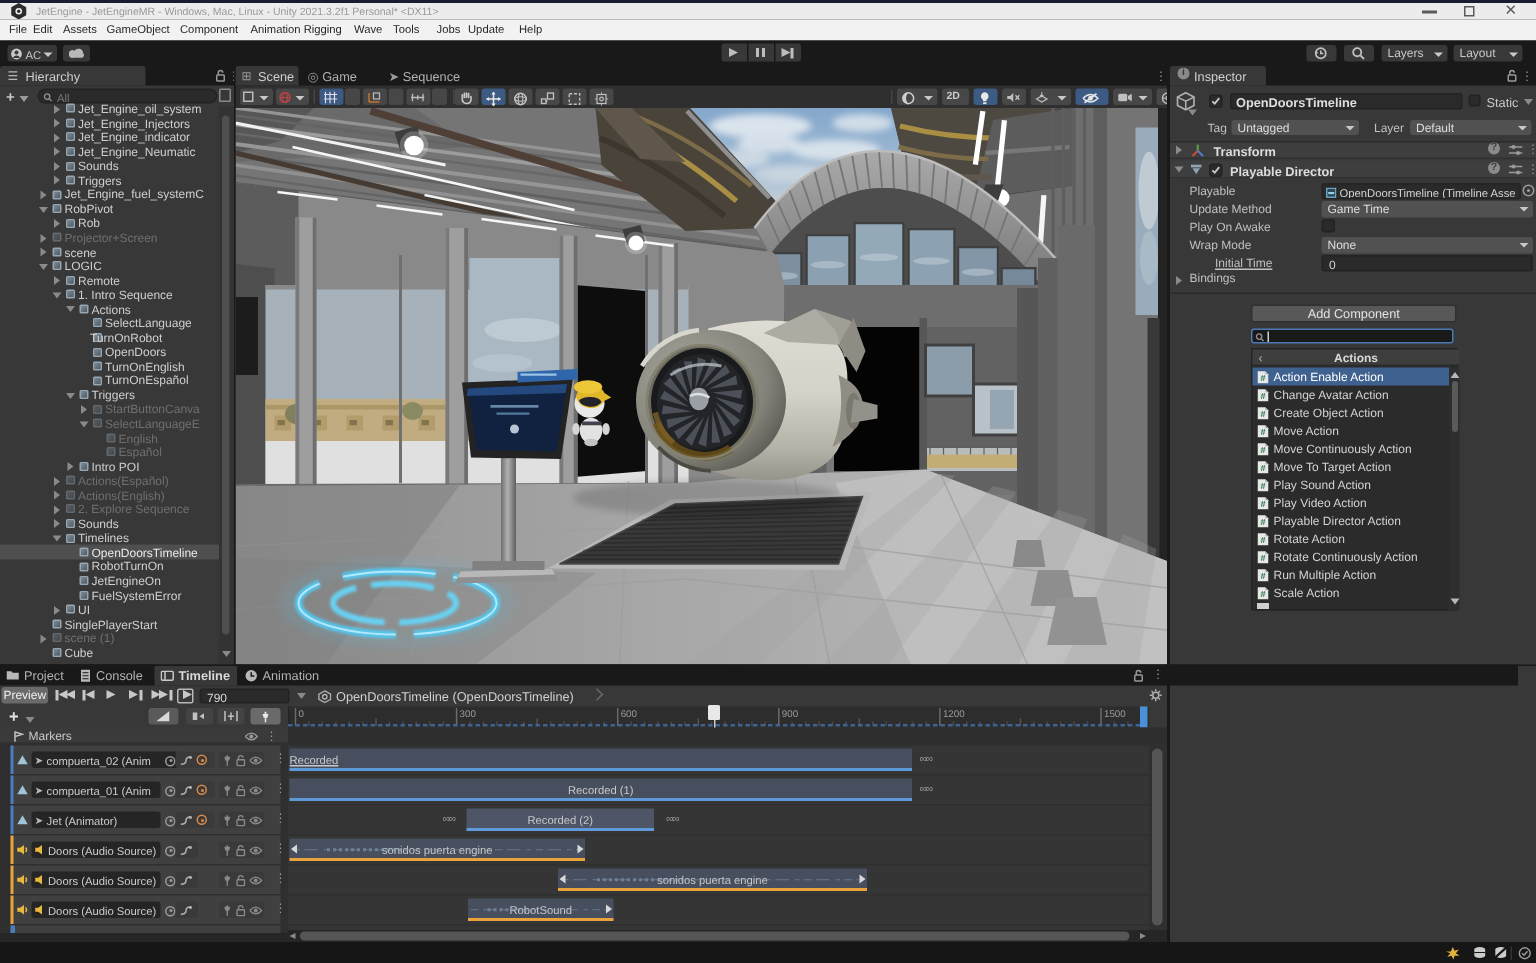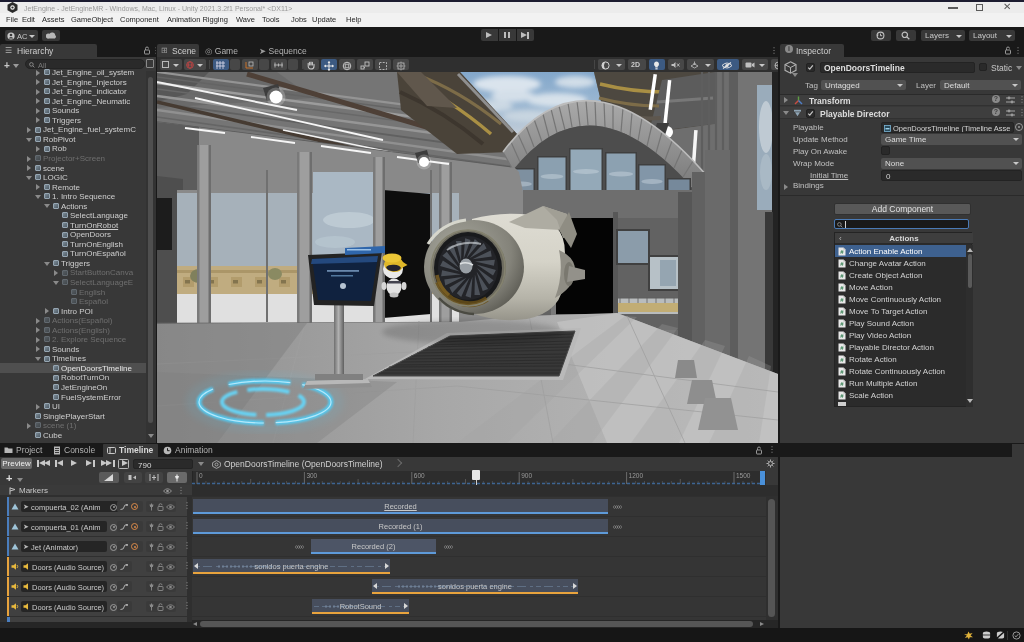--- a/index.html
+++ b/index.html
@@ -170,21 +170,21 @@
     <div class="ab" style="left:52px;top:125.6px;font-size:8px;color:#cfcfcf;white-space:nowrap;">Remote</div>
     <div class="ab arrD" style="left:35px;top:137.7px;"></div>
     <div class="ab cube" style="left:44px;top:136.3px;"></div>
     <div class="ab" style="left:52px;top:135.1px;font-size:8px;color:#cfcfcf;white-space:nowrap;">1. Intro Sequence</div>
     <div class="ab arrD" style="left:44px;top:147.3px;"></div>
     <div class="ab cube" style="left:53px;top:145.9px;"></div>
     <div class="ab" style="left:61px;top:144.7px;font-size:8px;color:#cfcfcf;white-space:nowrap;">Actions</div>
     <div class="ab cube" style="left:62px;top:155.4px;"></div>
     <div class="ab" style="left:70px;top:154.2px;font-size:8px;color:#cfcfcf;white-space:nowrap;">SelectLanguage</div>
     <div class="ab cube" style="left:62px;top:164.9px;"></div>
-    <div class="ab" style="left:70px;top:163.7px;font-size:8px;color:#cfcfcf;white-space:nowrap;text-decoration:underline;">TurnOnRobot</div>
+    <div class="ab" style="left:60px;top:163.7px;font-size:8px;color:#cfcfcf;white-space:nowrap;">TurnOnRobot</div>
     <div class="ab cube" style="left:62px;top:174.5px;"></div>
     <div class="ab" style="left:70px;top:173.3px;font-size:8px;color:#cfcfcf;white-space:nowrap;">OpenDoors</div>
     <div class="ab cube" style="left:62px;top:184.0px;"></div>
     <div class="ab" style="left:70px;top:182.8px;font-size:8px;color:#cfcfcf;white-space:nowrap;">TurnOnEnglish</div>
     <div class="ab cube" style="left:62px;top:193.6px;"></div>
     <div class="ab" style="left:70px;top:192.4px;font-size:8px;color:#cfcfcf;white-space:nowrap;">TurnOnEspañol</div>
     <div class="ab arrD" style="left:44px;top:204.5px;"></div>
     <div class="ab cube" style="left:53px;top:203.1px;"></div>
     <div class="ab" style="left:61px;top:201.9px;font-size:8px;color:#cfcfcf;white-space:nowrap;">Triggers</div>
     <div class="ab arrR" style="left:54px;top:213.0px;"></div>
@@ -1410,21 +1410,21 @@
         <path d="M2 3.5 V2.2 A1.5 1.5 0 0 1 5 2.2" fill="none" stroke="#8a8a8a" stroke-width="0.9"></path>
       </svg>
       <svg class="ab" style="left:20px;top:3px" width="9" height="6" viewBox="0 0 9 6">
         <path d="M0.5 3 Q4.5 -1.5 8.5 3 Q4.5 7.5 0.5 3" fill="none" stroke="#8a8a8a" stroke-width="0.9"></path>
         <circle cx="4.5" cy="3" r="1.3" fill="#8a8a8a"></circle>
       </svg>
     </div>
     <div class="ab vdots" style="left:183px;top:144px;">⋮</div>
     <div class="ab" style="left:192px;top:140px;width:574px;height:19px;background:#353535;"></div>
     <div class="ab" style="left:193px;top:42px;width:415px;height:15px;background:#474e5d;">
-      <div style="text-align:center;font-size:7.5px;color:#c8c8c8;line-height:15px;overflow:hidden;white-space:nowrap;text-decoration:underline;">Recorded</div>
+      <div style="text-align:left;font-size:7.5px;color:#c8c8c8;line-height:15px;overflow:hidden;white-space:nowrap;text-decoration:underline;">Recorded</div>
       <div class="ab" style="left:0;bottom:0;width:415px;height:2px;background:#5e9ad9;"></div>
     </div>
     <div class="ab" style="left:613px;top:46px;font-size:7px;color:#9a9a9a;letter-spacing:-1px;">∞∞</div>
     <div class="ab" style="left:193px;top:62px;width:415px;height:15px;background:#474e5d;">
       <div style="text-align:center;font-size:7.5px;color:#c8c8c8;line-height:15px;overflow:hidden;white-space:nowrap;">Recorded (1)</div>
       <div class="ab" style="left:0;bottom:0;width:415px;height:2px;background:#5e9ad9;"></div>
     </div>
     <div class="ab" style="left:613px;top:66px;font-size:7px;color:#9a9a9a;letter-spacing:-1px;">∞∞</div>
     <div class="ab" style="left:295px;top:86px;font-size:7px;color:#9a9a9a;letter-spacing:-1px;">∞∞</div>
     <div class="ab" style="left:311px;top:82px;width:125px;height:15px;background:#4d5566;">

